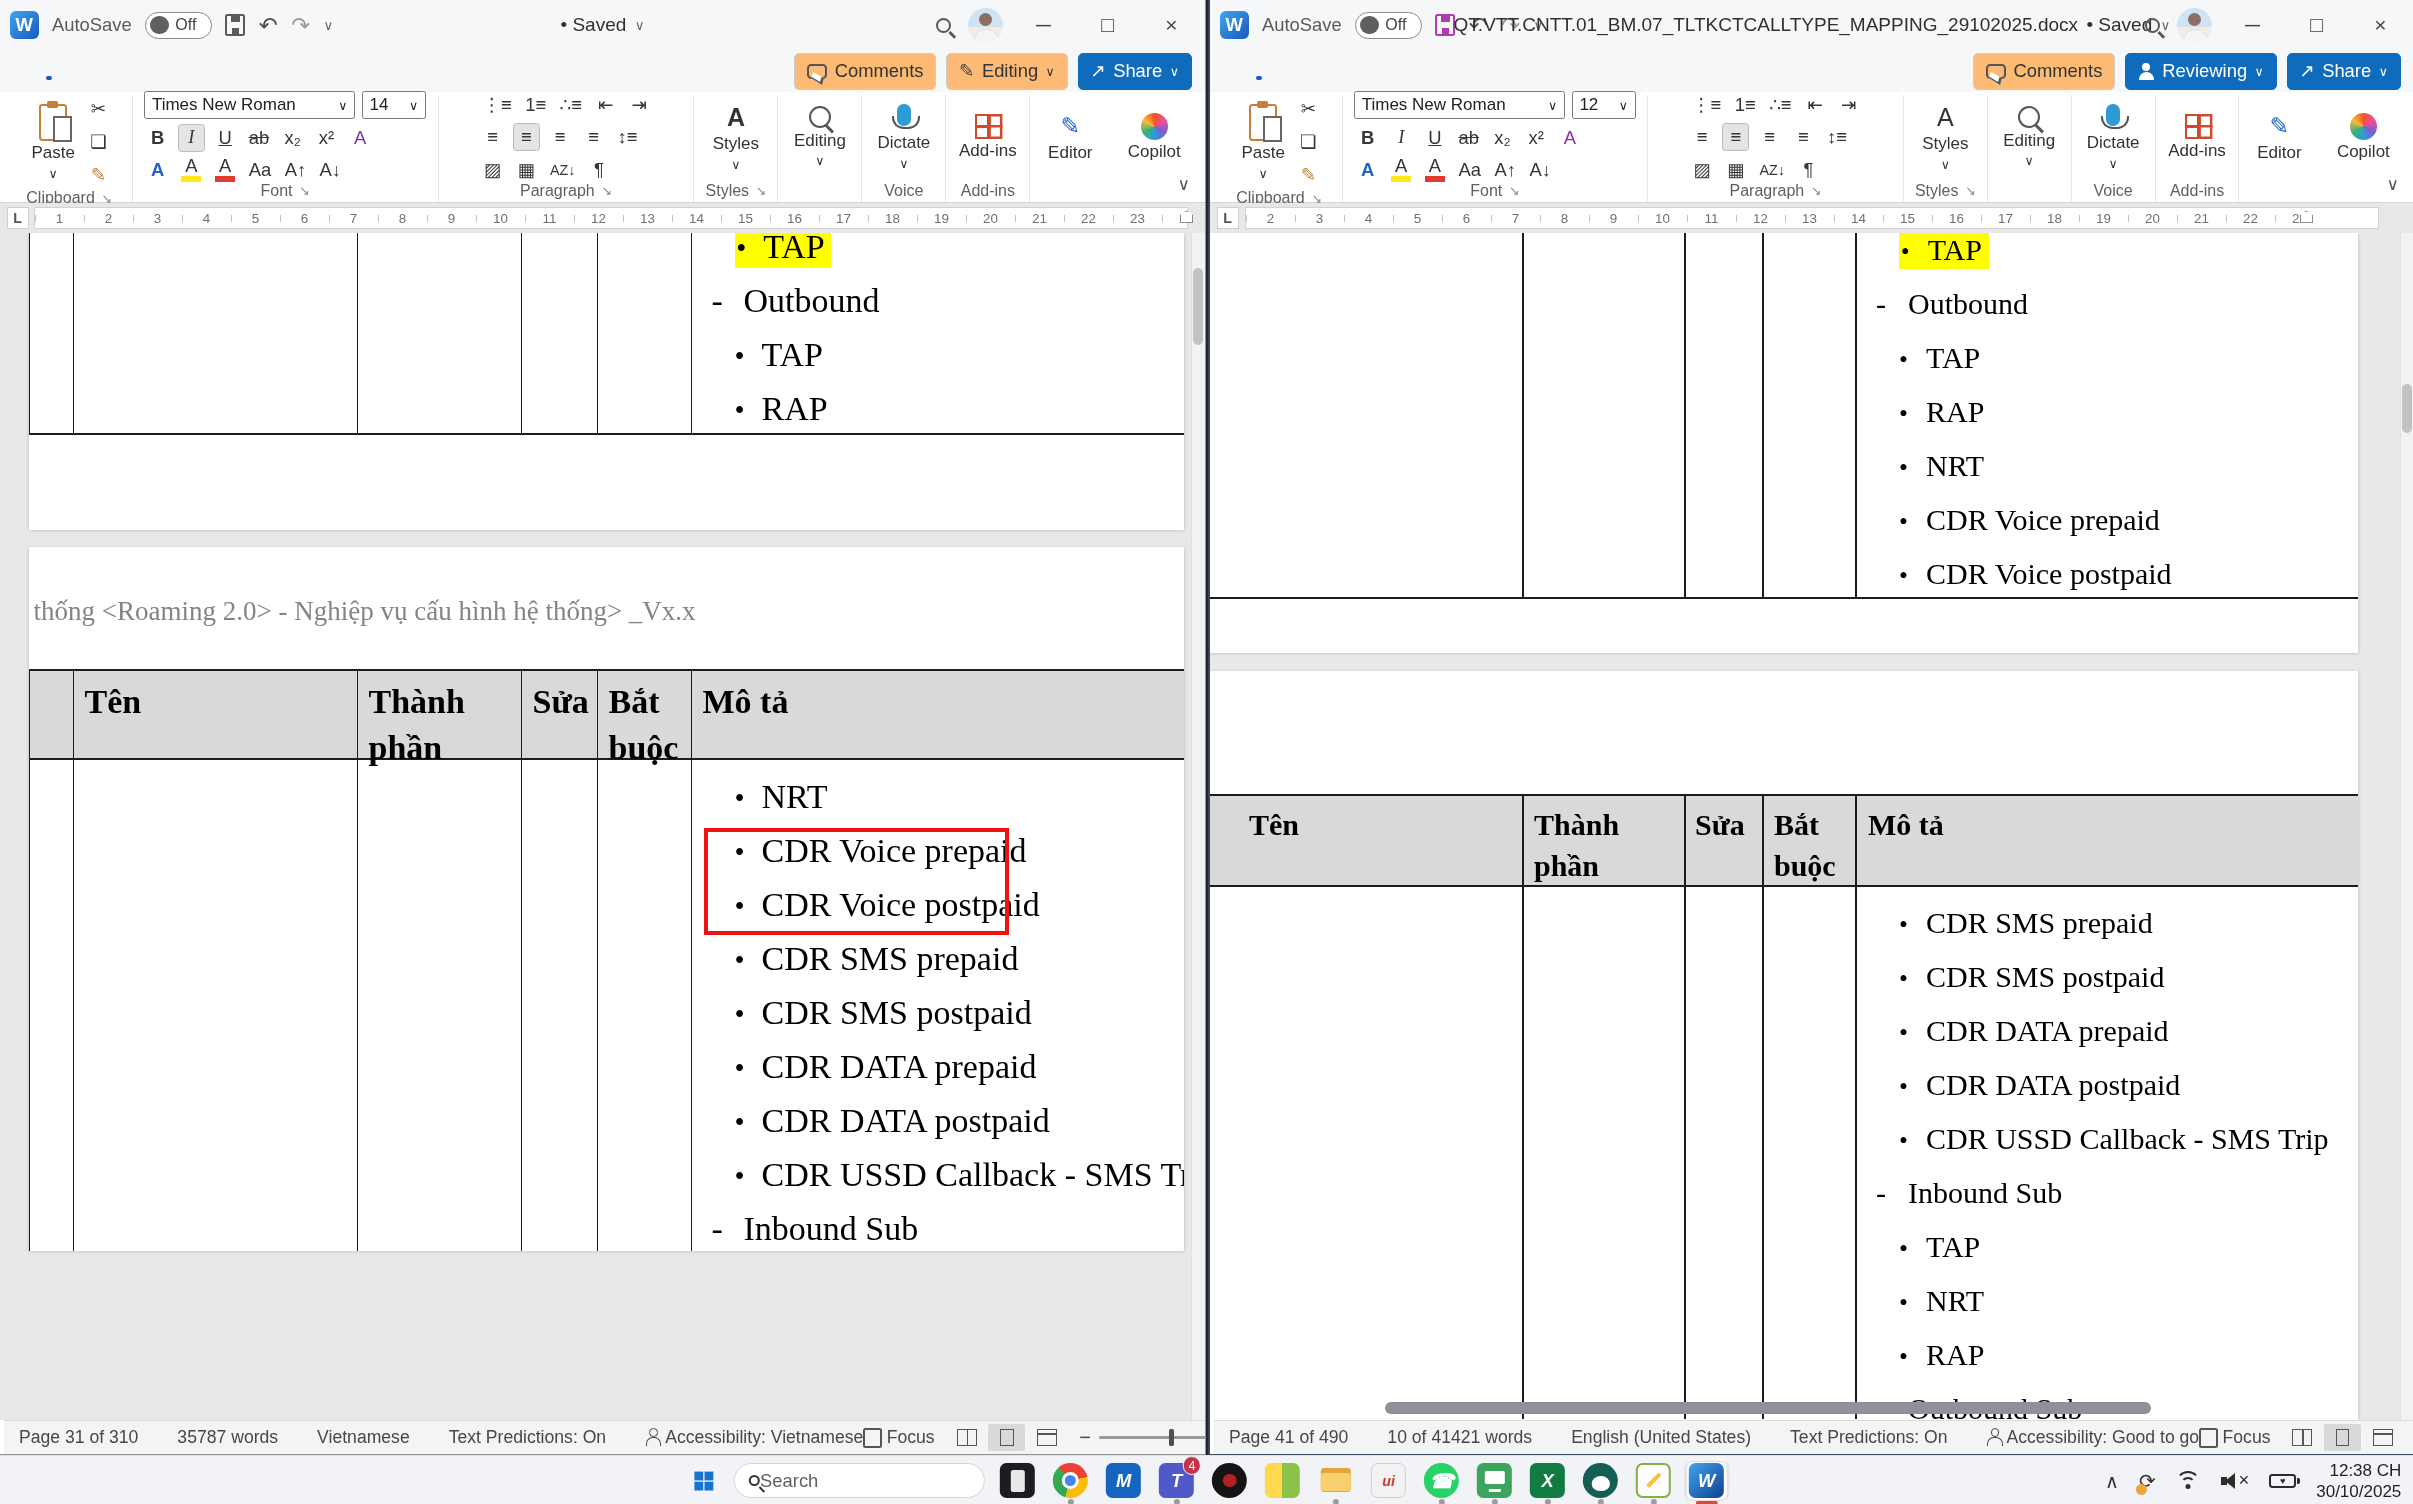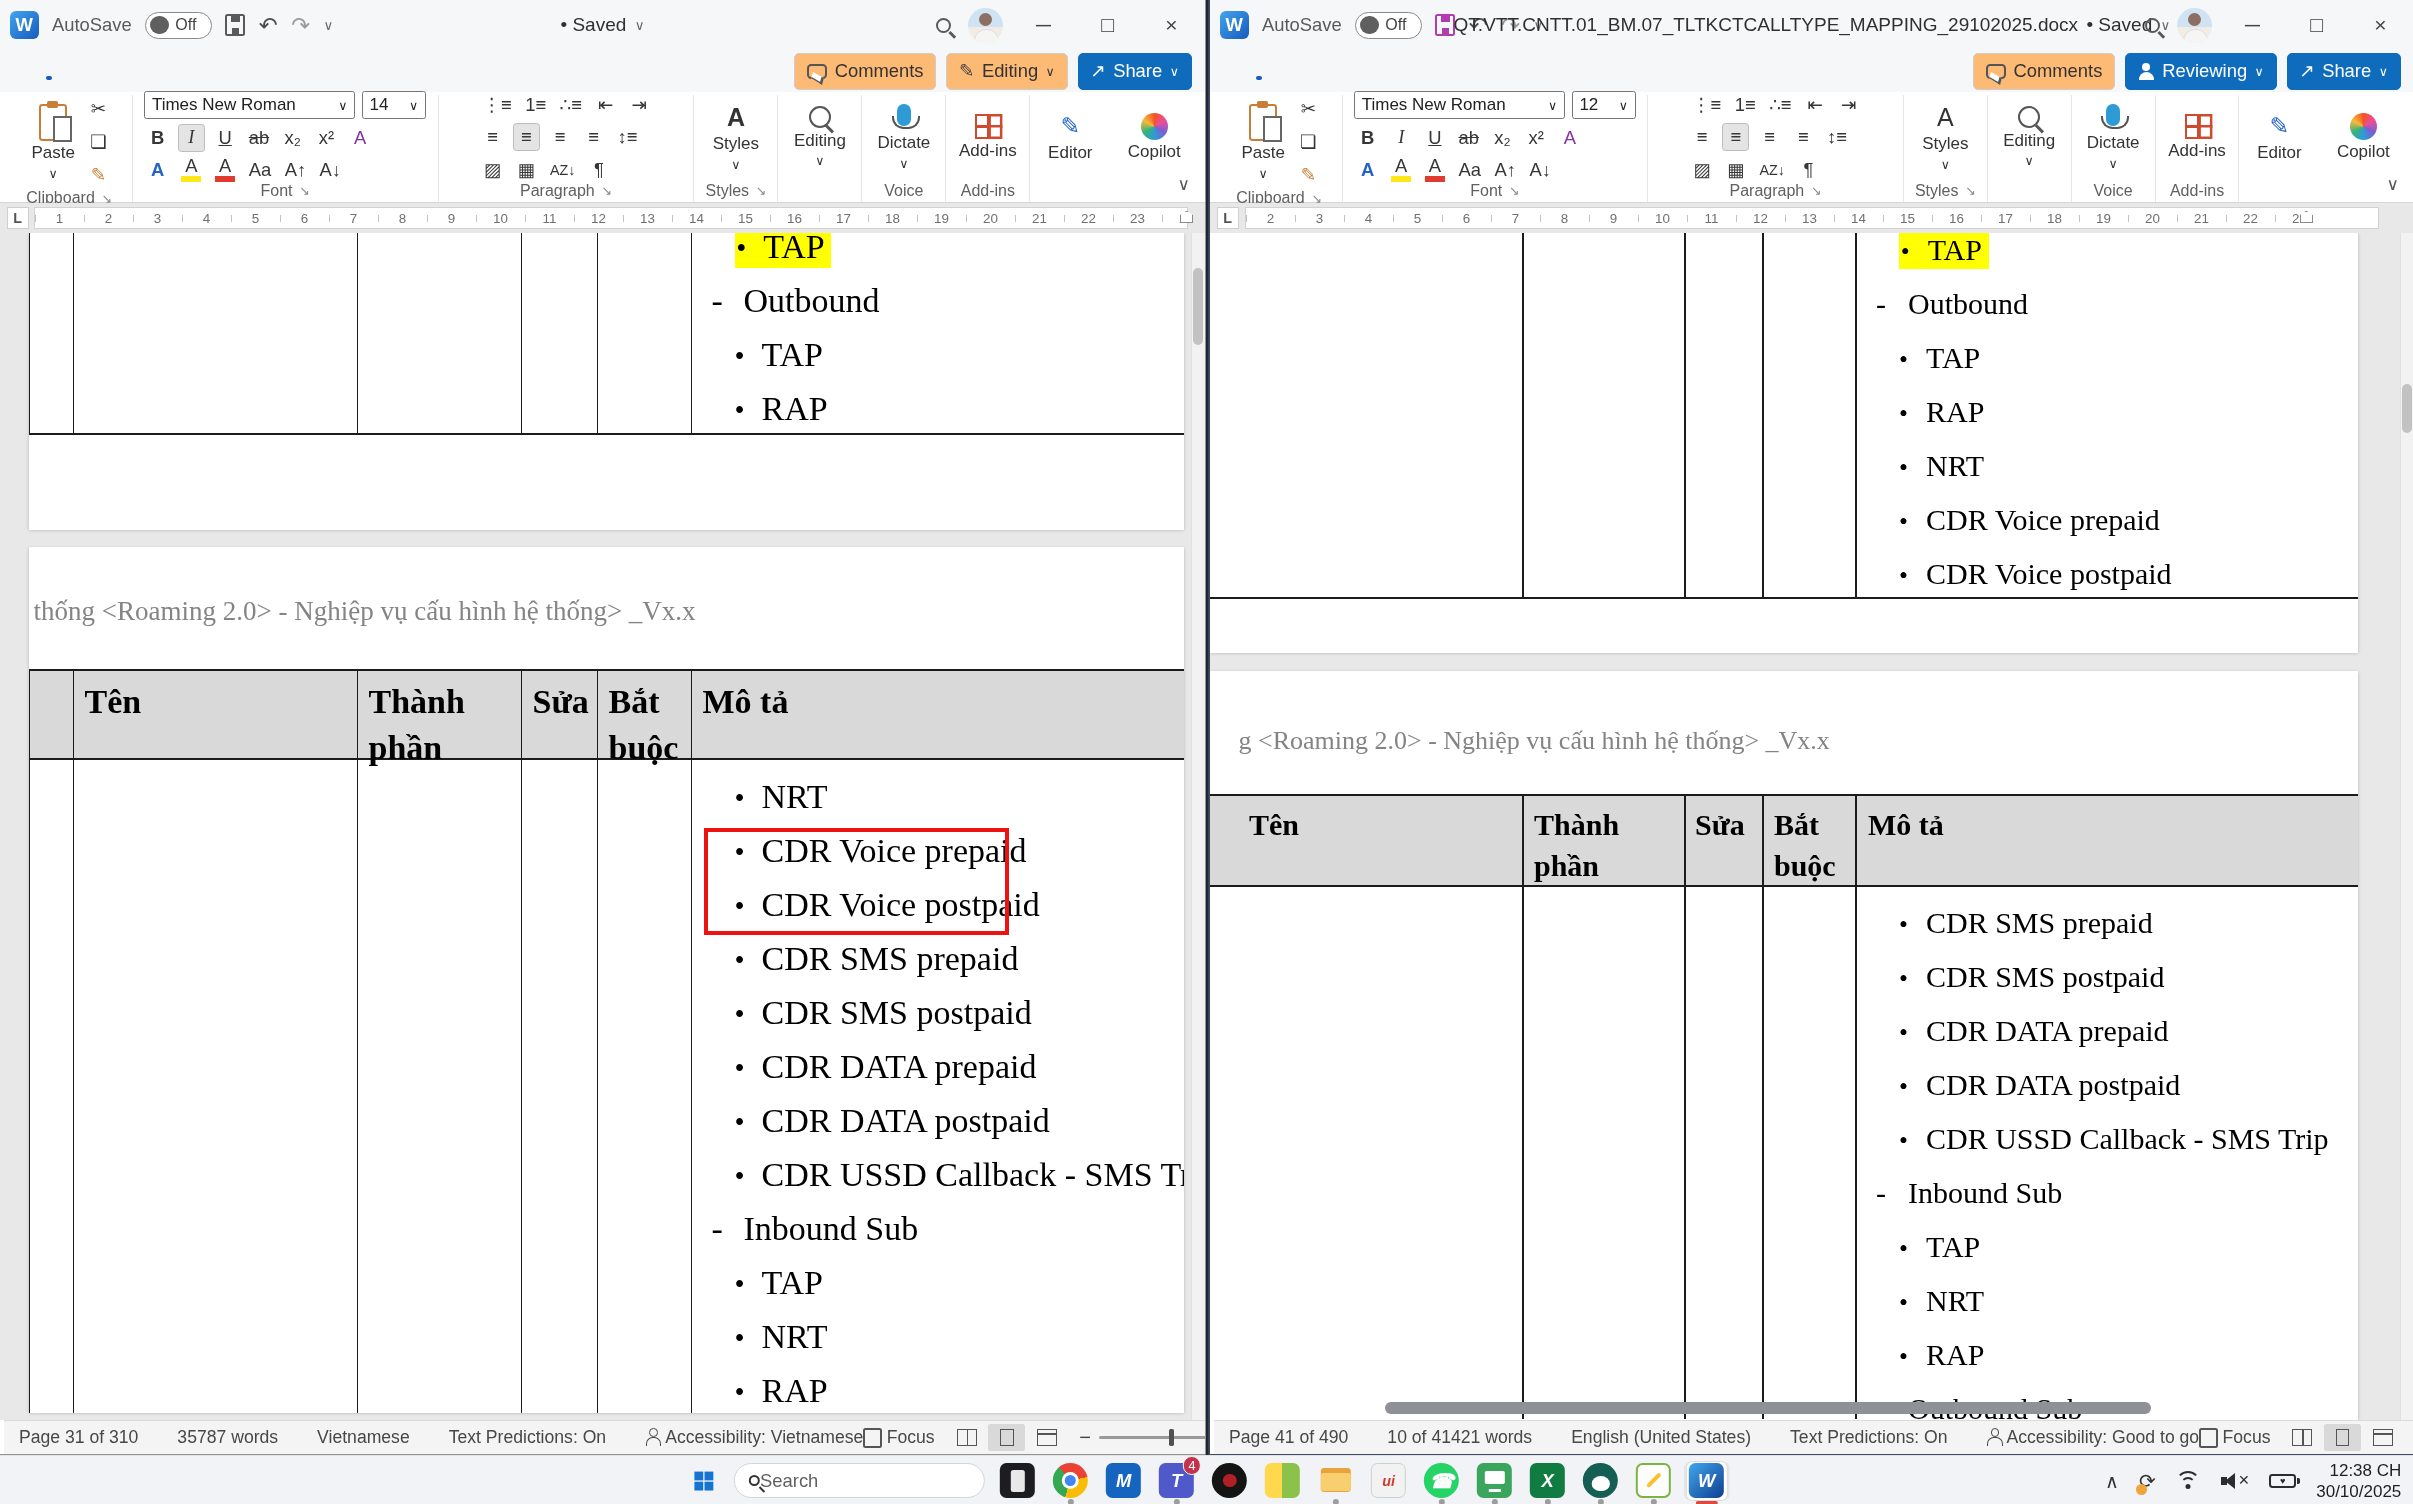--- a/index.html
+++ b/index.html
@@ -501,21 +501,21 @@
           </div>
           <div class="it bullet">
             <span class="wrap">
               <span class="mk">•</span>
               <span class="tx">RAP</span>
             </span>
           </div>
         </div>
     </div>
 
-    <div class="pg" style="left:28.5px;top:314px;width:1155px;height:866px">
+    <div class="pg" style="left:28.5px;top:314px;width:1155px;height:704px">
       <div class="dochdr" style="left:5px;top:49px">thống &lt;Roaming 2.0&gt; - Nghiệp vụ cấu hình hệ thống&gt; _Vx.x</div>
       <div class="thead" style="left:0;top:122px;width:1155px;height:91px"></div>
       <span class="hline" style="top:122px;left:0;right:0"></span>
       <span class="hline" style="top:211px;left:0;right:0"></span>
       <span class="vline" style="left:0;top:122px;height:751px"></span>
       <span class="vline" style="left:44px;top:122px;height:751px"></span>
       <span class="vline" style="left:328px;top:122px;height:751px"></span>
       <span class="vline" style="left:492px;top:122px;height:751px"></span>
       <span class="vline" style="left:568px;top:122px;height:751px"></span>
       <span class="vline" style="left:662px;top:122px;height:751px"></span>
@@ -953,21 +953,20 @@
           <div class="it bullet">
             <span class="wrap">
               <span class="mk">•</span>
               <span class="tx">CDR Voice postpaid</span>
             </span>
           </div>
         </div>
     </div>
 
     <div class="pg" style="left:0;top:438px;width:1148px;height:749px">
-      <div class="dochdr" style="left:28.5px;top:55px">g &lt;Roaming 2.0&gt; - Nghiệp vụ cấu hình hệ thống&gt; _Vx.x</div>
       <div class="thead" style="left:0;top:123px;width:1148px;height:92px"></div>
       <span class="hline" style="top:123px;left:0;right:0"></span>
       <span class="hline" style="top:214px;left:0;right:0"></span>
       <span class="vline" style="left:312px;top:123px;height:625px"></span>
       <span class="vline" style="left:474px;top:123px;height:625px"></span>
       <span class="vline" style="left:552px;top:123px;height:625px"></span>
       <span class="vline" style="left:645px;top:123px;height:625px"></span>
       <div class="hcell" style="left:39px;top:134px;width:251px">Tên</div>
       <div class="hcell" style="left:324px;top:134px;width:143px">Thành phần</div>
       <div class="hcell" style="left:485px;top:134px;width:59px">Sửa</div>

